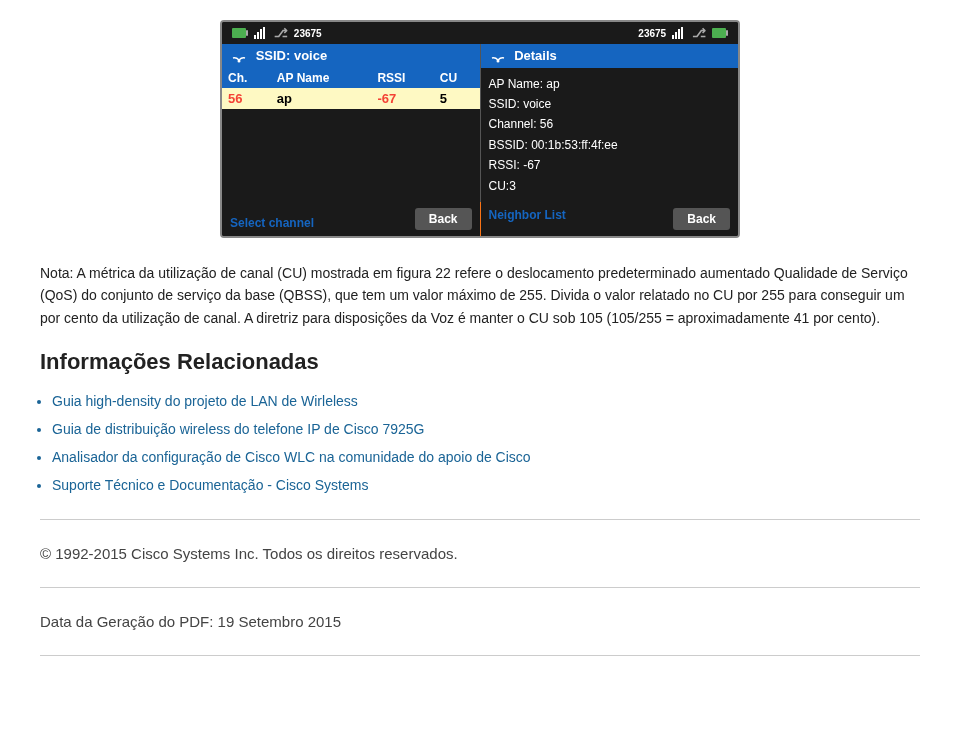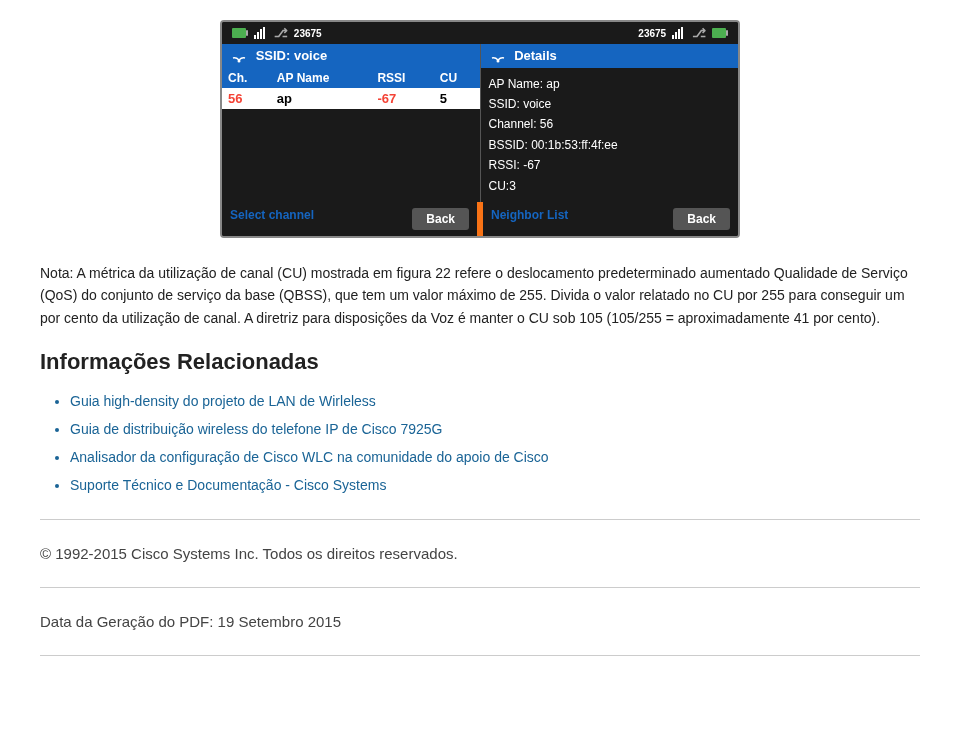--- a/index.html
+++ b/index.html
@@ -92,21 +92,21 @@
 
     .wifi-table thead th {
       color: #fff;
       font-size: 12px;
       font-weight: bold;
       padding: 3px 6px;
       text-align: left;
     }
 
     .wifi-table tbody tr {
-      background: #ffffff;
+      background: #fef9c3;
     }
 
     .wifi-table tbody td {
       font-size: 13px;
       font-weight: bold;
       padding: 3px 6px;
       color: #000;
     }
 
     .wifi-table tbody td.negative {
@@ -139,23 +139,23 @@
     }
 
     
     .device-bottom {
       display: flex;
       background: #1a1a1a;
     }
 
     .bottom-left {
       flex: 1;
-      border-right: 6px solid #f97316;
-      display: flex;
-      align-items: flex-start;
+      border-right: 1px solid #f97316;
+      display: flex;
+      align-items: flex-end;
       justify-content: space-between;
       padding: 6px 8px;
     }
 
     .bottom-right {
       flex: 1;
       display: flex;
       align-items: flex-start;
       justify-content: space-between;
       padding: 6px 8px;
@@ -193,21 +193,21 @@
 
     .section-title {
       font-size: 22px;
       font-weight: bold;
       color: #222;
       margin: 20px 0 12px 0;
     }
 
     .related-list {
       list-style: disc;
-      margin-left: 30px;
+      margin-left: 12px;
       line-height: 2;
     }
 
     .related-list li {
       font-size: 14px;
       color: #1a6496;
       cursor: pointer;
     }
 
     .divider {

